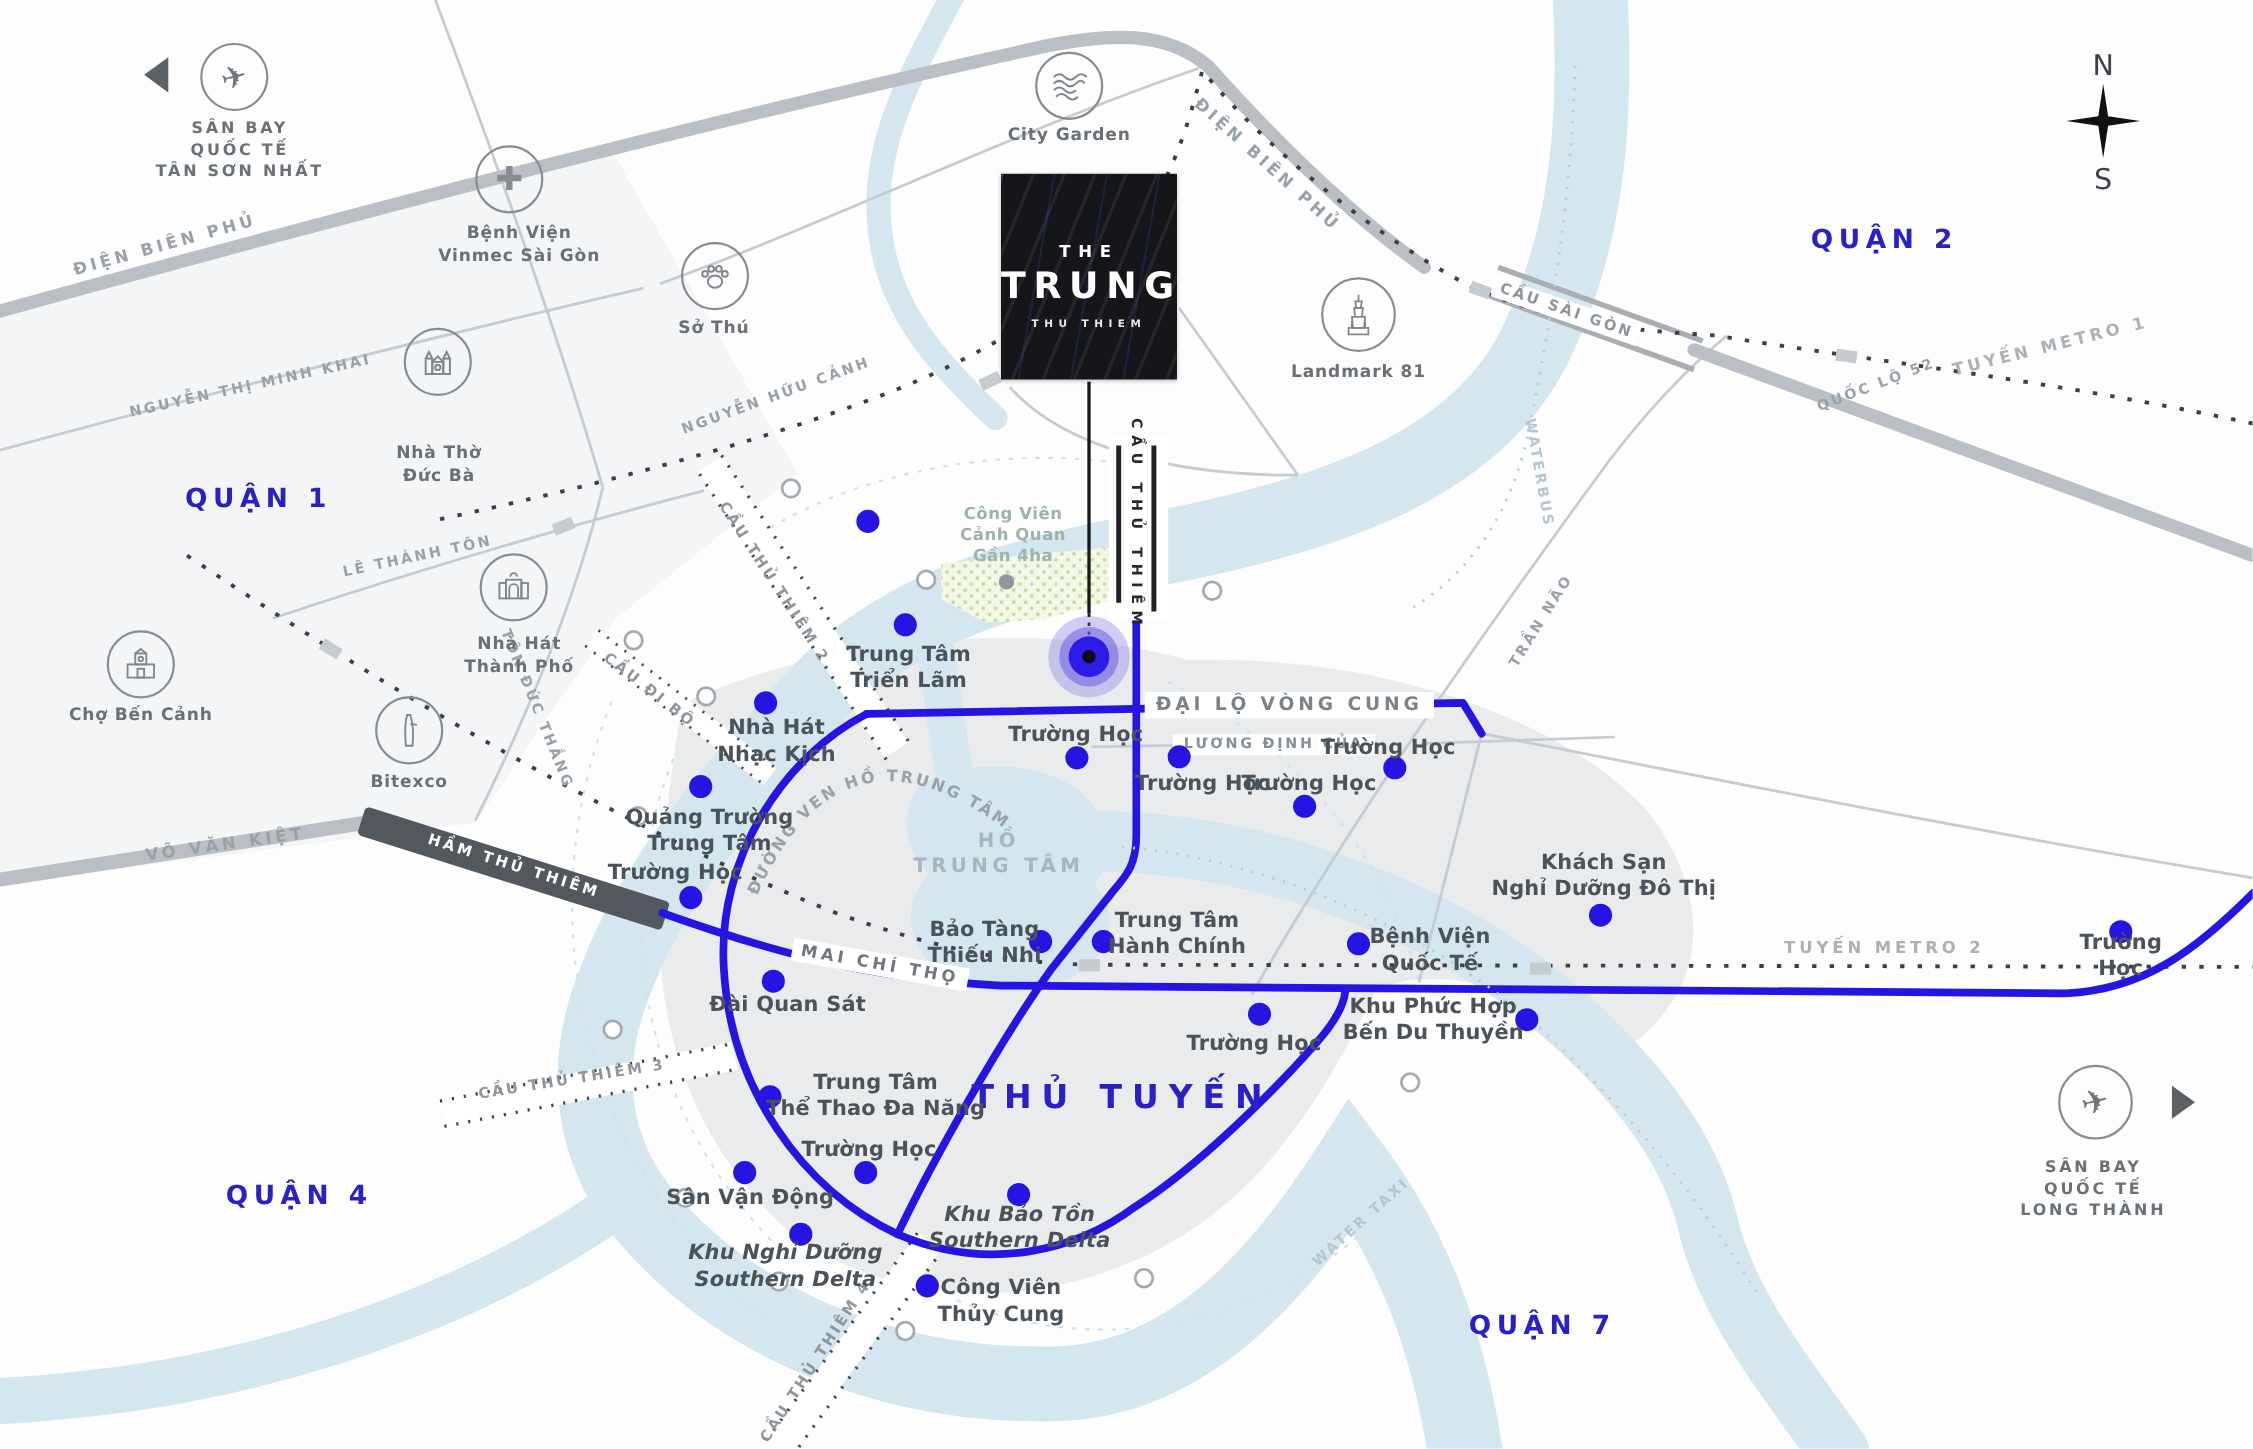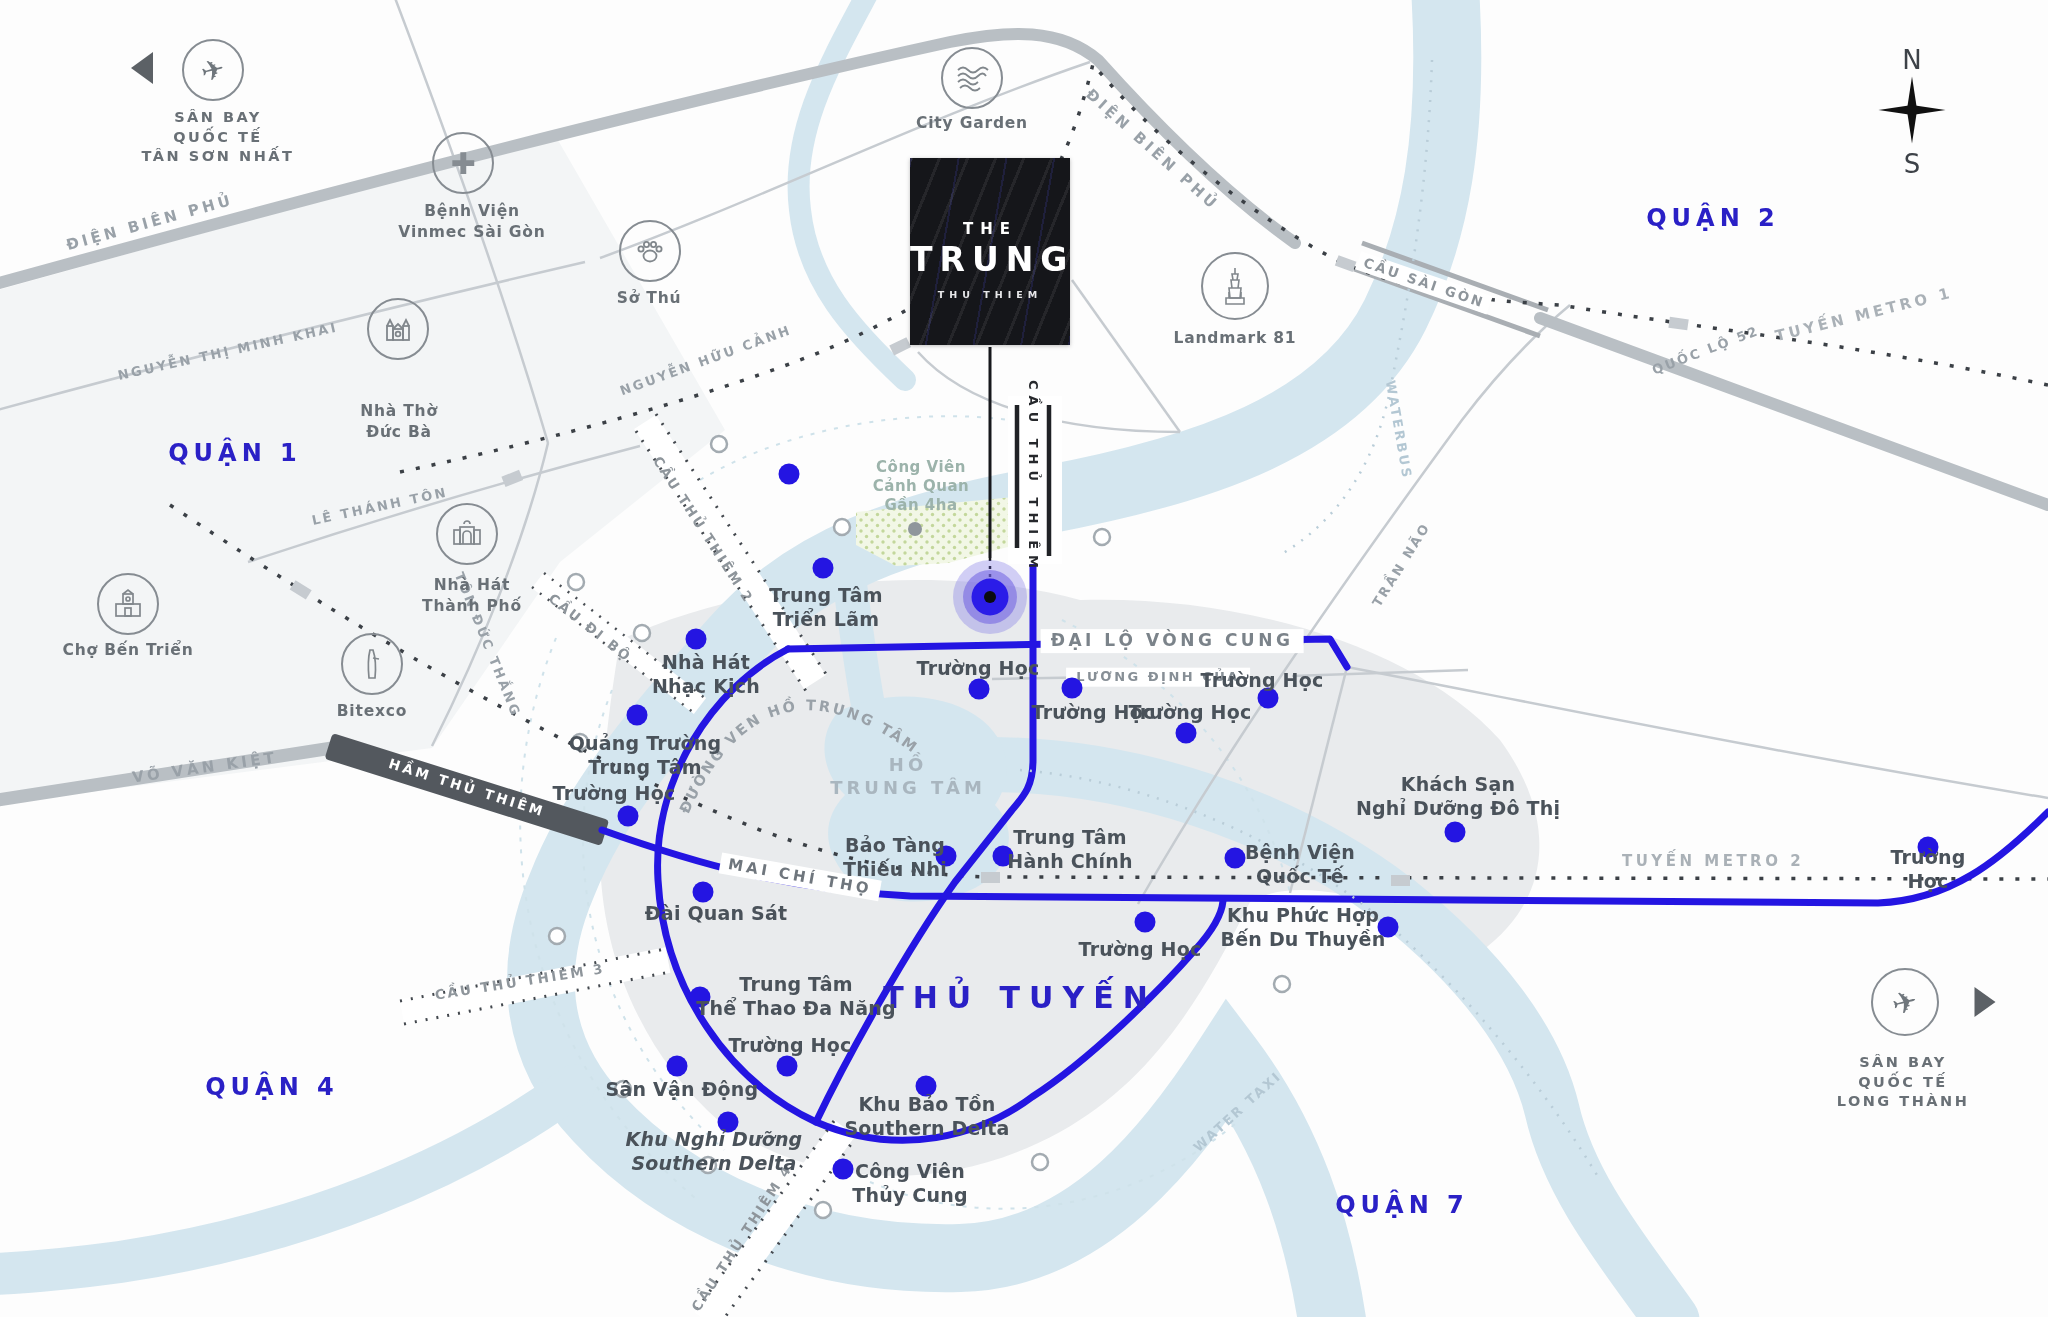--- a/index.html
+++ b/index.html
@@ -290,21 +290,21 @@
 <div class="lbl" style="left:1303px;top:927px;">Khu Phức Hợp
 Bến Du Thuyền</div>
 <div class="lbl" style="left:1140px;top:949px;">Trường Học</div>
 <div class="lbl" style="left:716px;top:913px;">Đài Quan Sát</div>
 <div class="lbl" style="left:796px;top:996px;">Trung Tâm
 Thể Thao Đa Năng</div>
 <div class="lbl" style="left:790px;top:1045px;">Trường Học</div>
 <div class="lbl" style="left:682px;top:1089px;">Sân Vận Động</div>
 <div class="lbl" style="left:714px;top:1151px;font-style:italic;">Khu Nghỉ Dưỡng
 Southern Delta</div>
-<div class="lbl" style="left:927px;top:1116px;">Khu Bảo Tồn
+<div class="lbl" style="left:927px;top:1116px;font-style:italic;">Khu Bảo Tồn
 Southern Delta</div>
 <div class="lbl" style="left:910px;top:1183px;">Công Viên
 Thủy Cung</div>
 
 <div class="tri" style="left:142px;top:68px;border-top:16px solid transparent;border-bottom:16px solid transparent;border-right:22px solid #5c6166;"></div>
 <div class="lmic" style="left:213px;top:70px;">
   <span style="font-size:28px;color:#6f767c;transform:rotate(-14deg);">✈</span>
 </div>
 <div class="lbl lmlbl lmcap" style="left:218px;top:137px;">SÂN BAY
 QUỐC TẾ
@@ -368,21 +368,21 @@
 
 <div class="lmic" style="left:128px;top:604px;">
   <svg width="34" height="32" viewBox="0 0 34 32" fill="none" stroke="#81878c" stroke-width="1.7">
     <rect x="12" y="6" width="10" height="10"></rect>
         <circle cx="17" cy="11" r="2"></circle>
     <path d="M12,6 L17,2 L22,6"></path>
         <rect x="5" y="16" width="24" height="12"></rect>
     <rect x="14" y="20" width="6" height="8"></rect>
   </svg>
 </div>
-<div class="lbl lmlbl" style="left:128px;top:650px;">Chợ Bến Triển</div>
+<div class="lbl lmlbl" style="left:128px;top:650px;">Chợ Bến Cảnh</div>
 
 <div class="lmic" style="left:372px;top:664px;">
   <svg width="26" height="36" viewBox="0 0 26 36" fill="none" stroke="#81878c" stroke-width="1.7">
     <path d="M11,4 C9,12 9,22 10,32 L16,32 C17,22 16,10 14,4 Z"></path>
         <path d="M14,12 L20,13"></path>
   </svg>
 </div>
 <div class="lbl lmlbl" style="left:372px;top:711px;">Bitexco</div>
 
 <div class="lmic" style="left:1905px;top:1002px;width:64px;height:64px;">

